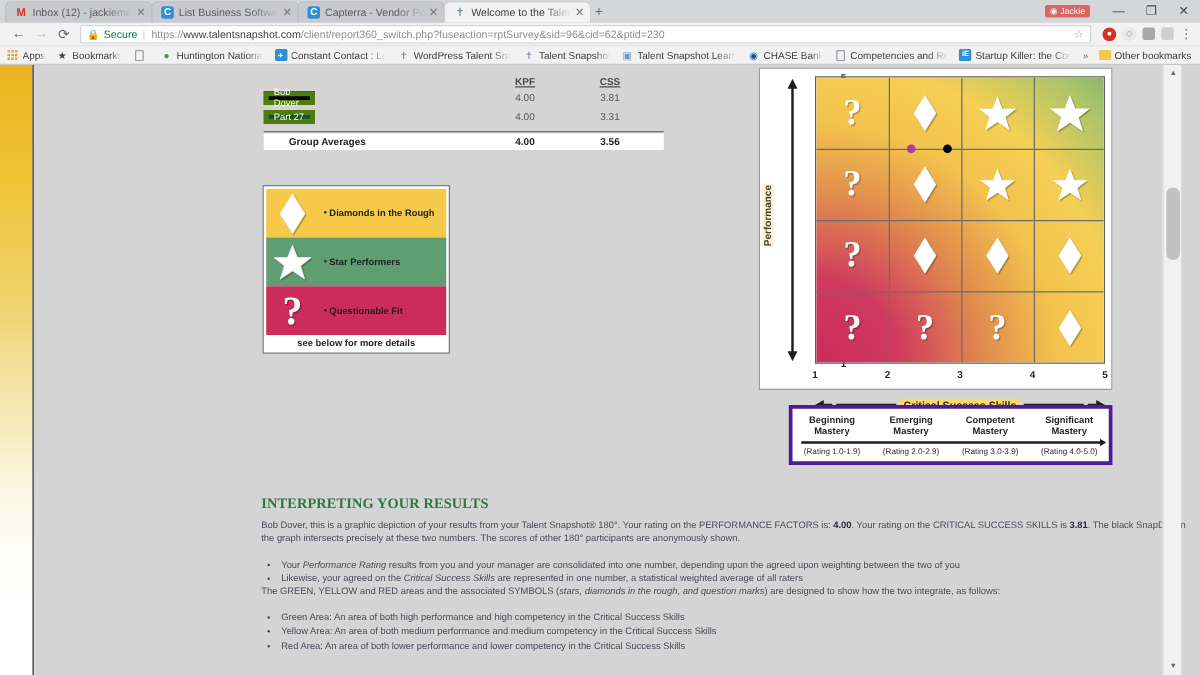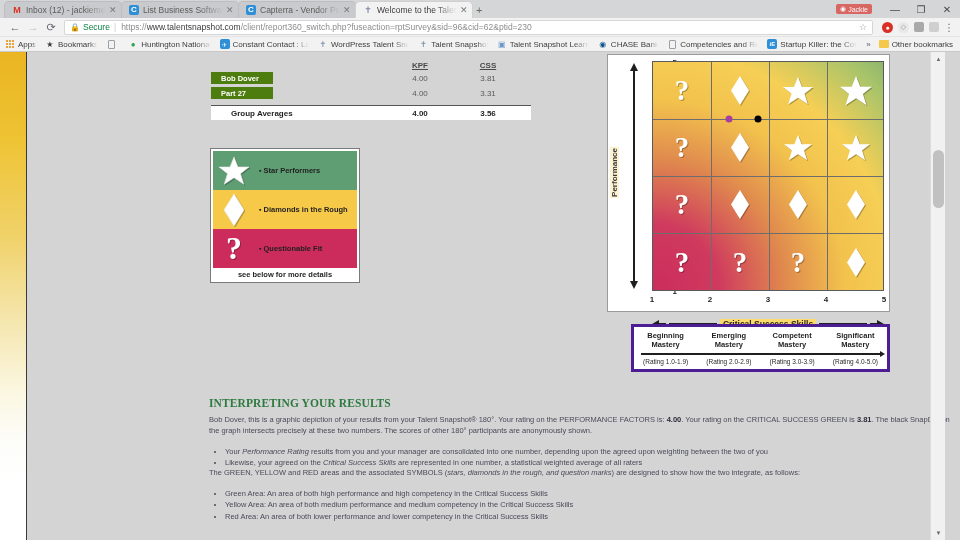--- a/index.html
+++ b/index.html
@@ -177,24 +177,24 @@
   }
 
   
   .score-table { position: absolute; left: 140px; top: 6px; width: 320px; font-size: 8px; }
   .st-head { display: flex; height: 12px; align-items: flex-end; }
   .st-namecol { width: 175px; }
   .st-col { width: 68px; text-align: center; font-weight: bold; color: #4a4a4a; }
   .st-col u { text-decoration: underline; }
   .st-row { display: flex; align-items: center; height: 14px; margin-top: 1px; }
   .st-tag {
-    width: 62px; height: 11px; padding-left: 4px;
-    color: #fff; font-size: 7.5px; font-weight: bold;
+    width: 41px; height: 11px; padding-left: 4px;
+    color: #fff; font-size: 7.5px; font-weight: normal;
     display: flex; align-items: center;
-    border: 6px solid #4d7c0f;
+    border: 4px solid #4d7c0f;
   }
   .st-tag.black { background: #000; }
   .st-tag.purple { background: #14532d; }
   .st-val { width: 68px; text-align: center; color: #5a5a5a; font-size: 8px; }
   .st-avg {
     display: flex; align-items: center; height: 15px;
     background: #fff; margin-top: 5px; border-top: 1px solid #555;
   }
   .st-avg .lbl { width: 175px; padding-left: 20px; font-weight: bold; font-size: 8px; color: #1f1f1f; }
   .st-avg .v { width: 68px; text-align: center; font-weight: bold; font-size: 8px; color: #1f1f1f; }
@@ -452,40 +452,40 @@
             <div class="st-val">3.31</div>
           </div>
           <div class="st-avg">
             <div class="lbl">Group Averages</div>
             <div class="v">4.00</div>
             <div class="v">3.56</div>
           </div>
         </div>
 
         <div class="legend">
+          <div class="leg-row leg-yellow">
+            <div class="leg-sym">
+              <svg class="glyph" width="20" height="32" viewBox="0 0 20 32" aria-hidden="true">
+                <polygon points="10,0 20,16 10,32 0,16" fill="#ffffff" stroke="#ececec" stroke-width="0.6"></polygon>
+              </svg>
+            </div>
+            <div class="leg-txt">
+              <span class="leg-bullet">▪</span>
+              <span>Diamonds in the Rough</span>
+            </div>
+          </div>
           <div class="leg-row leg-green">
             <div class="leg-sym">
               <svg class="glyph" width="30" height="29" viewBox="0 0 30 29" aria-hidden="true">
                 <polygon points="15,1 19,11 30,11 21.5,17.7 24.8,28.3 15,21.8 5.2,28.3 8.5,17.7 0,11 11,11" fill="#ffffff" stroke="#e6e6e6" stroke-width="0.6"></polygon>
               </svg>
             </div>
             <div class="leg-txt">
               <span class="leg-bullet">▪</span>
               <span>Star Performers</span>
-            </div>
-          </div>
-          <div class="leg-row leg-yellow">
-            <div class="leg-sym">
-              <svg class="glyph" width="20" height="32" viewBox="0 0 20 32" aria-hidden="true">
-                <polygon points="10,0 20,16 10,32 0,16" fill="#ffffff" stroke="#ececec" stroke-width="0.6"></polygon>
-              </svg>
-            </div>
-            <div class="leg-txt">
-              <span class="leg-bullet">▪</span>
-              <span>Diamonds in the Rough</span>
             </div>
           </div>
           <div class="leg-row leg-red">
             <div class="leg-sym">
               <span class="glyph" style="font-family:'Liberation Serif',serif;font-size:32px;font-weight:bold;color:#fff;line-height:0.95;">?</span>
             </div>
             <div class="leg-txt">
               <span class="leg-bullet">▪</span>
               <span>Questionable Fit</span>
             </div>
@@ -630,21 +630,21 @@
               <div class="mast-cell2">(Rating 1.0-1.9)</div>
               <div class="mast-cell2">(Rating 2.0-2.9)</div>
               <div class="mast-cell2">(Rating 3.0-3.9)</div>
               <div class="mast-cell2">(Rating 4.0-5.0)</div>
             </div>
           </div>
         </div>
 
         <div class="interp">
           <h2>INTERPRETING YOUR RESULTS</h2>
-          <p><span>Bob Dover, this is a graphic depiction of your results from your Talent Snapshot® 180°. Your rating on the PERFORMANCE FACTORS is: </span><b>4.00</b><span>. Your rating on the CRITICAL SUCCESS GREEN is </span><b>3.81</b><span>. The black SnapDot on the graph intersects precisely at these two numbers. The scores of other 180° participants are anonymously shown.</span></p>
+          <p><span>Bob Dover, this is a graphic depiction of your results from your Talent Snapshot® 180°. Your rating on the PERFORMANCE FACTORS is: </span><b>4.00</b><span>. Your rating on the CRITICAL SUCCESS SKILLS is </span><b>3.81</b><span>. The black SnapDot on the graph intersects precisely at these two numbers. The scores of other 180° participants are anonymously shown.</span></p>
 
           <ul>
             <li><span>Your </span><i>Performance Rating</i><span> results from you and your manager are consolidated into one number, depending upon the agreed upon weighting between the two of you</span></li>
             <li><span>Likewise, your agreed on the </span><i>Critical Success Skills</i><span> are represented in one number, a statistical weighted average of all raters</span></li>
           </ul>
 
           <p class="spaced"><span>The GREEN, YELLOW and RED areas and the associated SYMBOLS (</span><i>stars, diamonds in the rough, and question marks</i><span>) are designed to show how the two integrate, as follows:</span></p>
 
           <ul>
             <li>Green Area: An area of both high performance and high competency in the Critical Success Skills</li>

